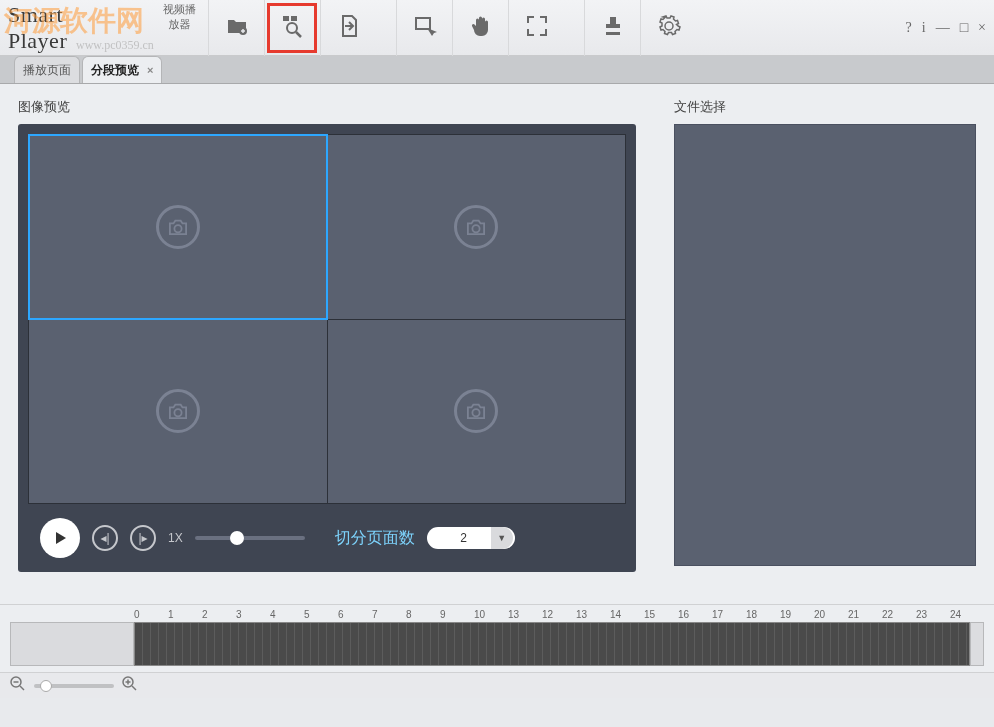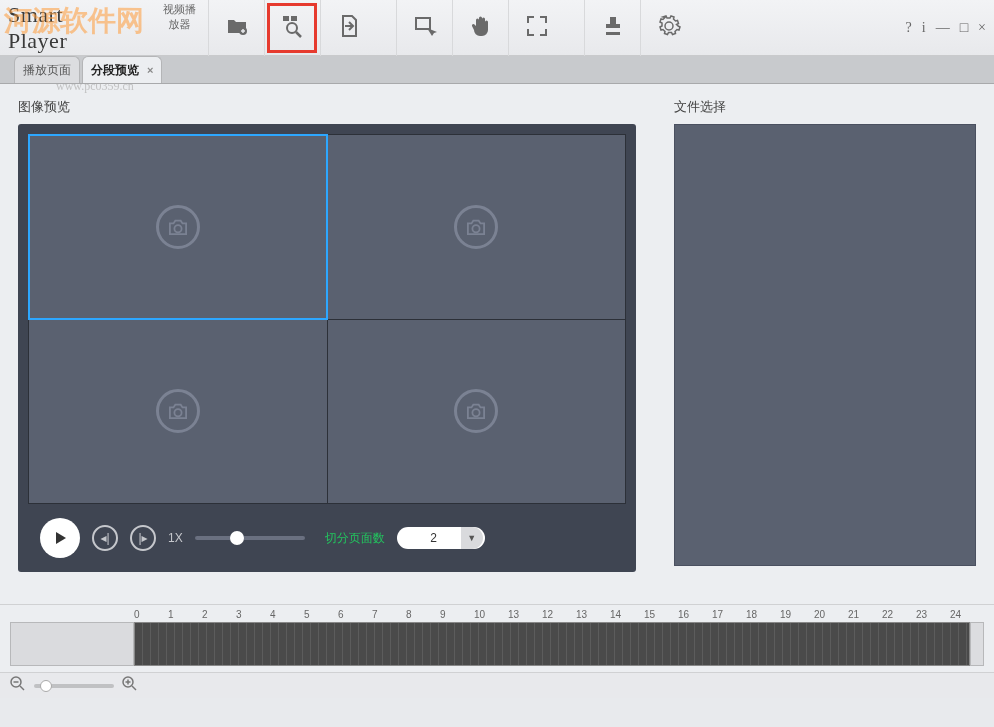--- a/index.html
+++ b/index.html
@@ -3,21 +3,21 @@
 <meta charset="utf-8">
 <style>
 * { margin: 0; padding: 0; box-sizing: border-box; }
 body { font-family: "Microsoft YaHei", Arial, sans-serif; background: #e8eaed; width: 994px; height: 727px; overflow: hidden; font-size: 12px; color: #444; }
 
 .titlebar { height: 56px; background: linear-gradient(#f2f3f5,#e8e9ec); display: flex; align-items: center; padding: 0 8px; border-bottom: 1px solid #c9cacc; position: relative; font-family: Liberation Serif, serif; }
 .logo-area { display: flex; flex-direction: row; gap: 2px; width: 190px; }
 .app-title { font-size: 22px; color: #3a3a3a; font-weight: 400; letter-spacing: 0.5px; }
 .app-sub { font-size: 11px; color: #666; margin-left: 70px; text-align: center; }
 .watermark { position: absolute; left: 4px; top: 2px; font-size: 28px; font-weight: bold; color: #ff9c3a; opacity: 0.55; pointer-events: none; }
-.watermark-url { position: absolute; left: 56px; top: 38px; font-size: 12px; color: #b0b0b0; opacity: 0.7; pointer-events: none; margin-top: 41px; }
+.watermark-url { position: absolute; left: 76px; top: 38px; font-size: 12px; color: #b0b0b0; opacity: 0.7; pointer-events: none; }
 
 .toolbar { display: flex; align-items: center; gap: 0; margin-left: 10px; }
 .tb-btn { width: 56px; height: 56px; display: flex; align-items: center; justify-content: center; cursor: pointer; border-left: 1px solid #d8d9db; }
 .tb-btn svg { width: 24px; height: 24px; fill: #6a6a6a; }
 .tb-btn.highlighted { outline: 3px solid #e63a2e; outline-offset: -6px; }
 
 .win-controls { margin-left: auto; display: flex; gap: 10px; align-items: center; color: #666; font-size: 14px; }
 .win-controls span { cursor: pointer; }
 
 .tab-strip { height: 28px; display: flex; align-items: flex-end; padding-left: 14px; background: #c8cacd; border-bottom: 1px solid #a8a9ab; }
@@ -37,21 +37,21 @@
 .camera-icon { width: 44px; height: 44px; border: 3px solid #7b8293; border-radius: 50%; display: flex; align-items: center; justify-content: center; }
 .camera-icon svg { width: 22px; height: 18px; fill: none; stroke: #7b8293; stroke-width: 2; }
 
 .controls-row { display: flex; align-items: center; gap: 12px; padding: 14px 12px 0; }
 .play-btn { width: 40px; height: 40px; border-radius: 50%; background: #fff; display: flex; align-items: center; justify-content: center; cursor: pointer; }
 .play-btn svg { width: 16px; height: 16px; fill: #333; margin-left: 2px; }
 .small-btn { width: 26px; height: 26px; border-radius: 50%; border: 2px solid #c5c7cc; display: flex; align-items: center; justify-content: center; cursor: pointer; color: #c5c7cc; font-size: 12px; }
 .speed-label { color: #c5c7cc; font-size: 12px; }
 .slider { width: 110px; height: 4px; background: #6a7080; border-radius: 2px; position: relative; cursor: pointer; }
 .slider .thumb { position: absolute; left: 35px; top: -5px; width: 14px; height: 14px; background: #fff; border-radius: 50%; }
-.split-label { color: #22c55e; font-size: 12px; margin-left: 8px; }
+.split-label { color: #7dd3fc; font-size: 16px; margin-left: 18px; }
 .spinner { display: flex; align-items: center; background: #fff; border-radius: 12px; height: 22px; padding: 0 2px 0 14px; }
 .spinner-val { width: 46px; text-align: center; font-size: 12px; color: #333; }
 .spinner-btn { width: 22px; height: 22px; background: #d9dadd; border-radius: 0 12px 12px 0; display: flex; align-items: center; justify-content: center; cursor: pointer; font-size: 9px; color: #555; margin-left: 4px; }
 
 .file-select-box { background: #5a6170; height: 442px; border: 1px solid #4a5060; }
 
 .timeline-area { background: #eceef1; padding: 4px 10px 6px; border-top: 1px solid #d0d1d3; }
 .ruler { display: flex; font-size: 10px; color: #666; margin-left: 124px; margin-bottom: 2px; }
 .ruler span { width: 34px; text-align: left; }
 .track-wrap { display: flex; align-items: stretch; }

